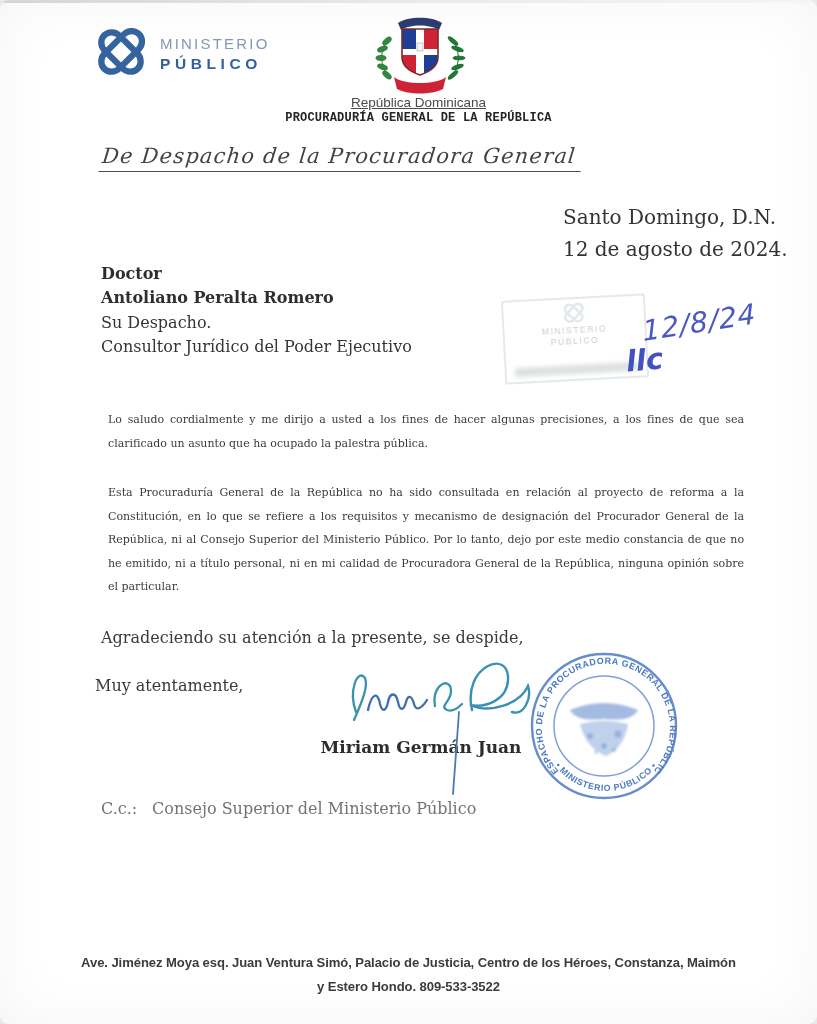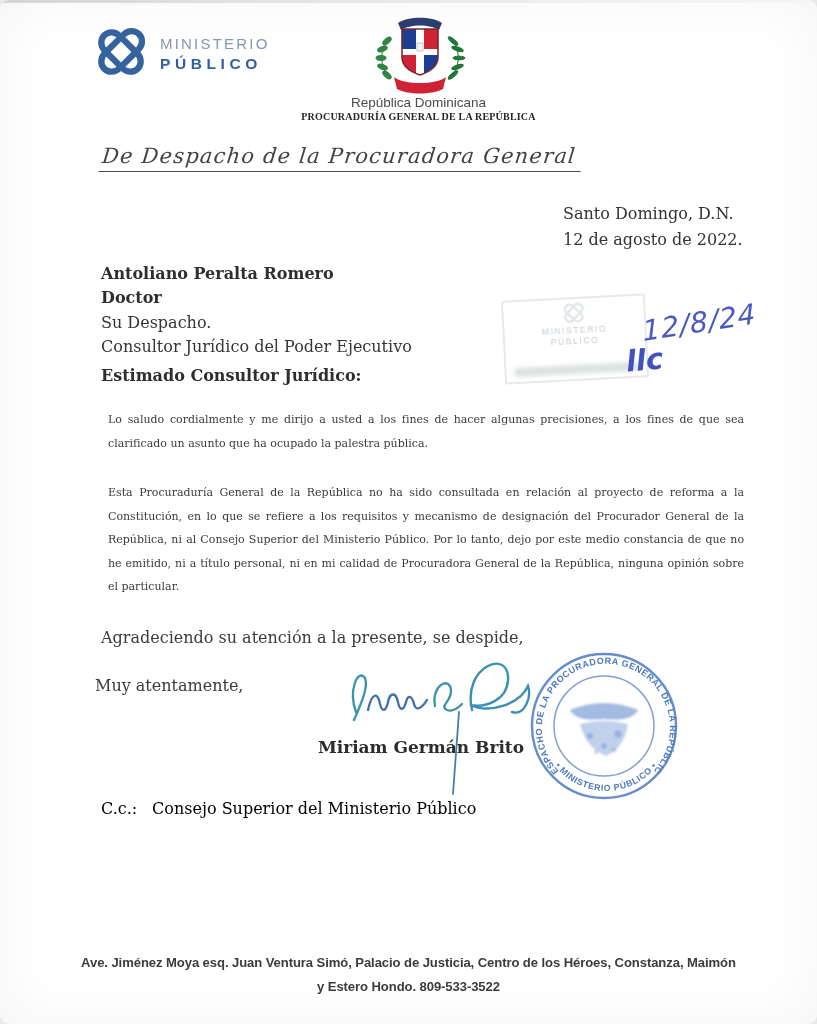--- a/index.html
+++ b/index.html
@@ -14,29 +14,29 @@
   .photo-edge { position:absolute; top:0; left:0; right:0; height:3px;
     background:linear-gradient(to right,#c9c9c9,#e6e6e6 55%,#f4f4f4); opacity:.75; }
 
   
   .mp-logo { position:absolute; left:93px; top:24px; display:flex; align-items:center; gap:11px; }
   .mp-logo-text { line-height:1.25; font-family:"Liberation Sans",sans-serif; margin-top:4px; }
   .mp-line1 { font-size:15px; letter-spacing:2.2px; color:#8496b5; font-weight:500; }
   .mp-line2 { font-size:15.5px; letter-spacing:4.6px; color:#30609f; font-weight:bold; }
   .arms { position:absolute; left:368px; top:13px; }
   .country-line { position:absolute; top:95px; left:20px; right:0; text-align:center;
-    font-family:"Liberation Sans",sans-serif; font-size:13.5px; color:#4a4a4a; }
+    font-family:"Liberation Sans",sans-serif; font-size:13.5px; color:#4a4a4a;text-decoration:underline; }
   .institution-line { position:absolute; top:111px; left:20px; right:0; text-align:center;
-    font-family:Liberation Serif, serif; font-size:10px; font-weight:bold; color:#252525; letter-spacing:.2px; }
+    font-family:Liberation Mono, monospace; font-size:12px; font-weight:bold; color:#252525; letter-spacing:.2px; }
   .office-script { position:absolute; top:144px; left:100px;
     font-family:"DejaVu Serif",serif; font-style:italic; font-size:21px; color:#424242;
     letter-spacing:1.2px; border-bottom:1.4px solid #4e4e4e; padding:0 6px 3px 2px; transform:skewX(-6deg); }
 
   
-  .dateline { position:absolute; top:201px; left:563px; font-size:16px; line-height:1.6; color:#333; }
+  .dateline { position:absolute; top:201px; left:563px; font-size:20px; line-height:1.6; color:#333; }
   .recipient { position:absolute; top:262px; left:101px; font-size:16px; line-height:1.52; color:#353535; }
   .bold { font-weight:bold; color:#2e2e2e; }
   .salutation { position:absolute; top:366px; left:101px; font-size:16px; font-weight:bold; color:#2e2e2e; }
 
   
   .para { position:absolute; left:108px; width:636px; font-size:11px; line-height:23.5px;
     text-align:justify; color:#3a3a3a; }
   .p1 { top:408px; } .p2 { top:481px; }
   .closing { position:absolute; top:628px; left:101px; font-size:16px; }
   .valediction { position:absolute; top:676px; left:95px; font-size:16px; }
@@ -55,21 +55,21 @@
   .hand-initials { position:absolute; left:626px; top:343px; font-family:"DejaVu Sans",sans-serif;
     font-style:italic; font-size:29px; font-weight:600; color:#4250c0; transform:rotate(-5deg); }
 
   
   .signature-svg { position:absolute; left:338px; top:648px; z-index:3; }
   .sig-block { position:absolute; top:737px; left:278px; width:286px; text-align:center; z-index:2; }
   .sig-name { font-size:17px; font-weight:bold; color:#2c2c2c; }
   .sig-title { font-size:16.5px; color:#383838; margin-top:2px; }
   .seal { position:absolute; left:522px; top:644px; opacity:.93; z-index:1; }
 
-  .cc-line { position:absolute; top:799px; left:101px; font-size:16px; color:#000000; }
+  .cc-line { position:absolute; top:799px; left:101px; font-size:16px; color:#737373; }
   .cc-label { display:inline-block; width:46px; }
 
   
   .footer { position:absolute; top:951px; left:0; right:0; text-align:center;
     font-family:"Liberation Sans",sans-serif; font-size:13.5px; font-weight:bold;
     color:#3c3c3c; line-height:1.8; letter-spacing:-.1px; transform:scaleX(.97); }
 </style>
 </head>
 <body>
 
@@ -126,26 +126,26 @@
 
     <path d="M26,64 C36,72 68,72 78,64 L75,76 C64,82 40,82 29,76 Z" fill="#cf2335"></path>
   </svg>
 
   <div class="country-line">República Dominicana</div>
   <div class="institution-line">PROCURADURÍA GENERAL DE LA REPÚBLICA</div>
   <div class="office-script">De Despacho de la Procuradora General</div>
 
   <div class="dateline">
     <div>Santo Domingo, D.N.</div>
-    <div>12 de agosto de 2022.</div>
+    <div>12 de agosto de 2024.</div>
   </div>
 
   <div class="recipient">
+    <div class="bold">Doctor</div>
     <div class="bold">Antoliano Peralta Romero</div>
-    <div class="bold">Doctor</div>
     <div>Su Despacho.</div>
     <div>Consultor Jurídico del Poder Ejecutivo</div>
   </div>
 
   <div class="stamp-faint">
     <div class="stamp-border"></div>
     <div class="stamp-inner">
       <svg width="24" height="24" viewBox="0 0 64 64" style="opacity:.45">
         <g fill="none" stroke="#93a6b2" stroke-width="7.2">
           <rect x="20" y="3" width="24" height="56" rx="12.5" transform="rotate(45 32 32)"></rect>
@@ -155,38 +155,37 @@
       <div class="stamp-lines">
         <div>MINISTERIO</div>
         <div>PÚBLICO</div>
       </div>
     </div>
     <div class="stamp-blur-bar"></div>
   </div>
   <div class="hand-date">12/8/24</div>
   <div class="hand-initials">llc</div>
 
-  <div class="salutation">Estimado Consultor Jurídico:</div>
   <p class="para p1">Lo saludo cordialmente y me dirijo a usted a los fines de hacer algunas precisiones, a los fines de que sea clarificado un asunto que ha ocupado la palestra pública.</p>
   <p class="para p2">Esta Procuraduría General de la República no ha sido consultada en relación al proyecto de reforma a la Constitución, en lo que se refiere a los requisitos y mecanismo de designación del Procurador General de la República, ni al Consejo Superior del Ministerio Público. Por lo tanto, dejo por este medio constancia de que no he emitido, ni a título personal, ni en mi calidad de Procuradora General de la República, ninguna opinión sobre el particular.</p>
   <div class="closing">Agradeciendo su atención a la presente, se despide,</div>
   <div class="valediction">Muy atentamente,</div>
 
   <svg class="signature-svg" width="240" height="150" viewBox="0 0 240 150">
     <g fill="none" stroke-linecap="round">
       <path d="M18,64 C10,42 20,20 27,30 C31,39 22,58 16,72" stroke="#3a93aa" stroke-width="2.3"></path>
       <path d="M30,62 C34,44 40,44 42,56 C44,64 48,64 50,54 C52,44 58,44 60,54 C62,64 66,62 68,54 C70,46 74,48 76,56 C78,64 84,60 89,52" stroke="#3f6db0" stroke-width="2.3"></path>
       <path d="M97,58 C93,36 113,28 113,43 C113,54 101,58 109,62 C114,64 120,60 124,56" stroke="#3a93aa" stroke-width="2.3"></path>
       <path d="M134,62 C124,18 172,0 170,32 C169,52 148,60 132,57 C152,66 182,56 190,38 C194,50 186,68 174,64" stroke="#3a8fb4" stroke-width="2.4"></path>
       <path d="M121,64 C119,92 117,120 115,146" stroke="#4a79b5" stroke-width="1.8"></path>
     </g>
   </svg>
 
   <div class="sig-block">
-    <div class="sig-name">Miriam Germán Brito</div>
+    <div class="sig-name">Miriam Germán Juan</div>
   </div>
 
   <svg class="seal" width="164" height="164" viewBox="0 0 164 164">
     <defs>
       <path id="sealTopArc" d="M 33,125 A 64,64 0 1 1 131,125"></path>
       <path id="sealBottomArc" d="M 26.6,115 A 64,64 0 0 0 137.4,115"></path>
       <filter id="smudge">
           <feGaussianBlur stdDeviation="0.9"></feGaussianBlur>
         </filter>
     </defs>

